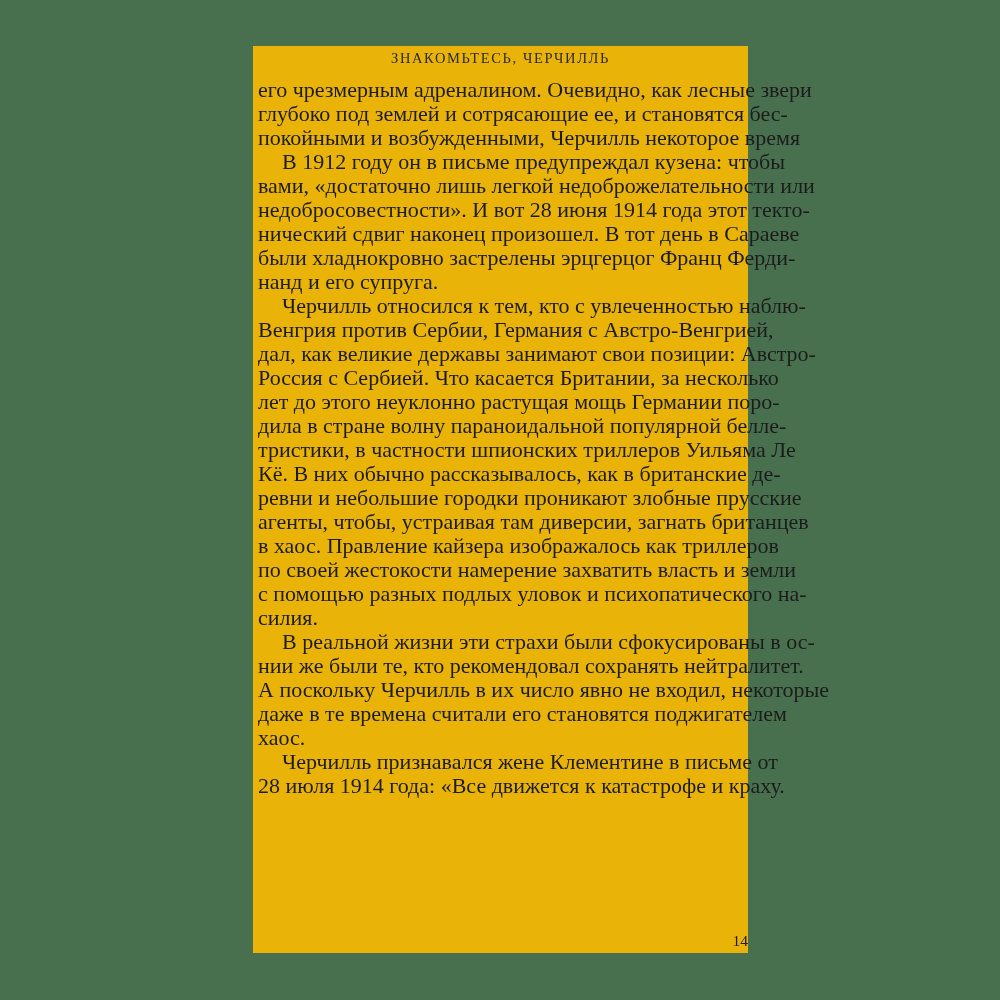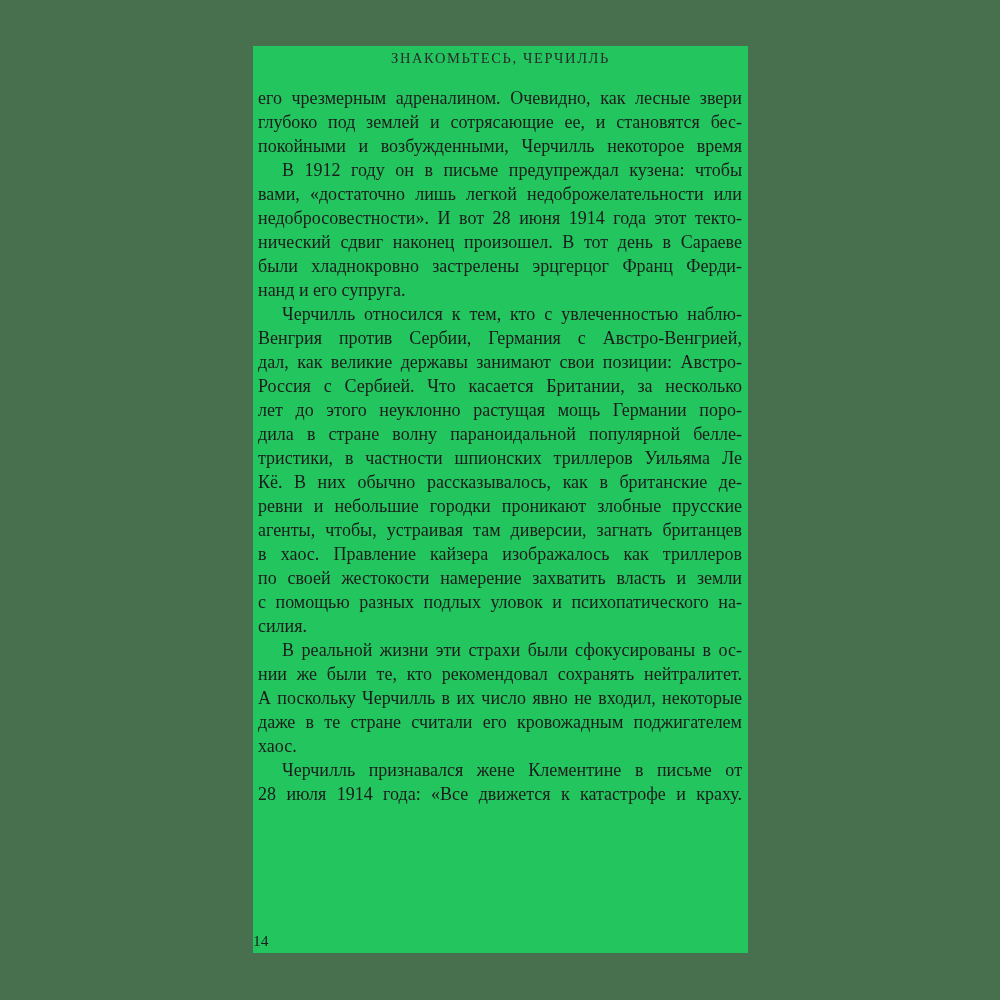--- a/index.html
+++ b/index.html
@@ -29,23 +29,23 @@
   }
   .running-header {
     margin-top: 3px;
     text-align: center;
     font-size: 14.5px;
     line-height: 18px;
     letter-spacing: 1.6px;
     color: #2B2B2B;
   }
   .text-block {
-    margin-top: 19px;
+    margin-top: 11px;
     padding: 0 6px 0 5px;
-    font-size: 18px;
+    font-size: 22px;
     line-height: 24px;
     color: #1C1C1C;
   }
   .paragraph {
     margin: 0;
   }
   .line {
     text-align: justify;
     text-align-last: justify;
     text-justify: inter-word;
@@ -55,31 +55,31 @@
     text-align-last: left;
   }
   .indent {
     text-indent: 24px;
   }
   .page-number {
     position: absolute;
     bottom: 3px;
     left: 0;
     right: 0;
-    text-align: left;
+    text-align: right;
     font-size: 15.5px;
     line-height: 18px;
     color: #1C1C1C;
   }
 </style>
 </head>
 <body style="background: rgb(72, 112, 78);">
 
 <div class="app">
-  <div class="page" style="background: #22c55e;">
+  <div class="page" style="background: #eab308;">
     <div class="running-header" style="color: rgb(43, 43, 43);">ЗНАКОМЬТЕСЬ, ЧЕРЧИЛЛЬ</div>
     <div class="text-block" style="color: rgb(28, 28, 28);">
         <div class="paragraph">
           <div class="line">его чрезмерным адреналином. Очевидно, как лесные звери</div>
           <div class="line">глубоко под землей и сотрясающие ее, и становятся бес-</div>
           <div class="line">покойными и возбужденными, Черчилль некоторое время</div>
         </div>
         <div class="paragraph">
           <div class="line indent">В 1912 году он в письме предупреждал кузена: чтобы</div>
           <div class="line">вами, «достаточно лишь легкой недоброжелательности или</div>
@@ -101,21 +101,21 @@
           <div class="line">агенты, чтобы, устраивая там диверсии, загнать британцев</div>
           <div class="line">в хаос. Правление кайзера изображалось как триллеров</div>
           <div class="line">по своей жестокости намерение захватить власть и земли</div>
           <div class="line">с помощью разных подлых уловок и психопатического на-</div>
           <div class="line line-left">силия.</div>
         </div>
         <div class="paragraph">
           <div class="line indent">В реальной жизни эти страхи были сфокусированы в ос-</div>
           <div class="line">нии же были те, кто рекомендовал сохранять нейтралитет.</div>
           <div class="line">А поскольку Черчилль в их число явно не входил, некоторые</div>
-          <div class="line">даже в те стране считали его кровожадным поджигателем</div>
+          <div class="line">даже в те времена считали его становятся поджигателем</div>
           <div class="line line-left">хаос.</div>
         </div>
         <div class="paragraph">
           <div class="line indent">Черчилль признавался жене Клементине в письме от</div>
           <div class="line">28 июля 1914 года: «Все движется к катастрофе и краху.</div>
         </div>
       </div>
     <div class="page-number">14</div>
   </div>
 </div>

